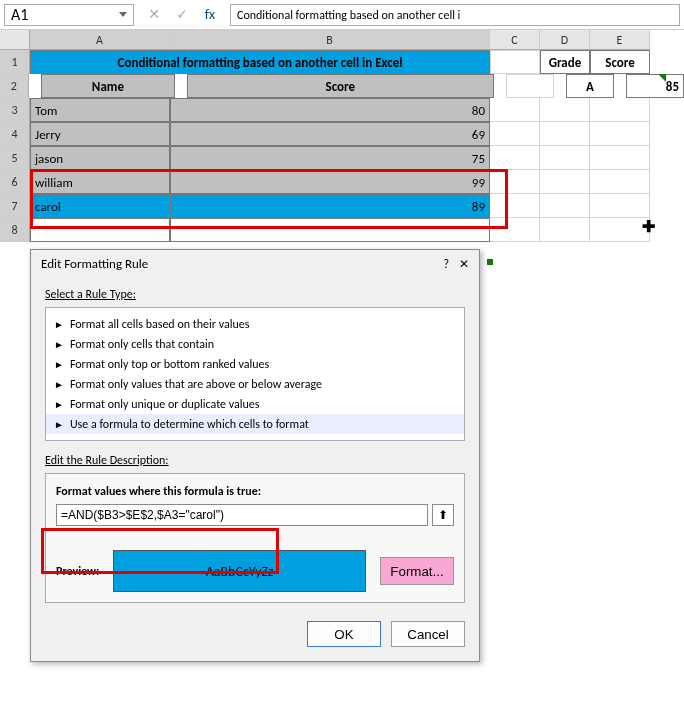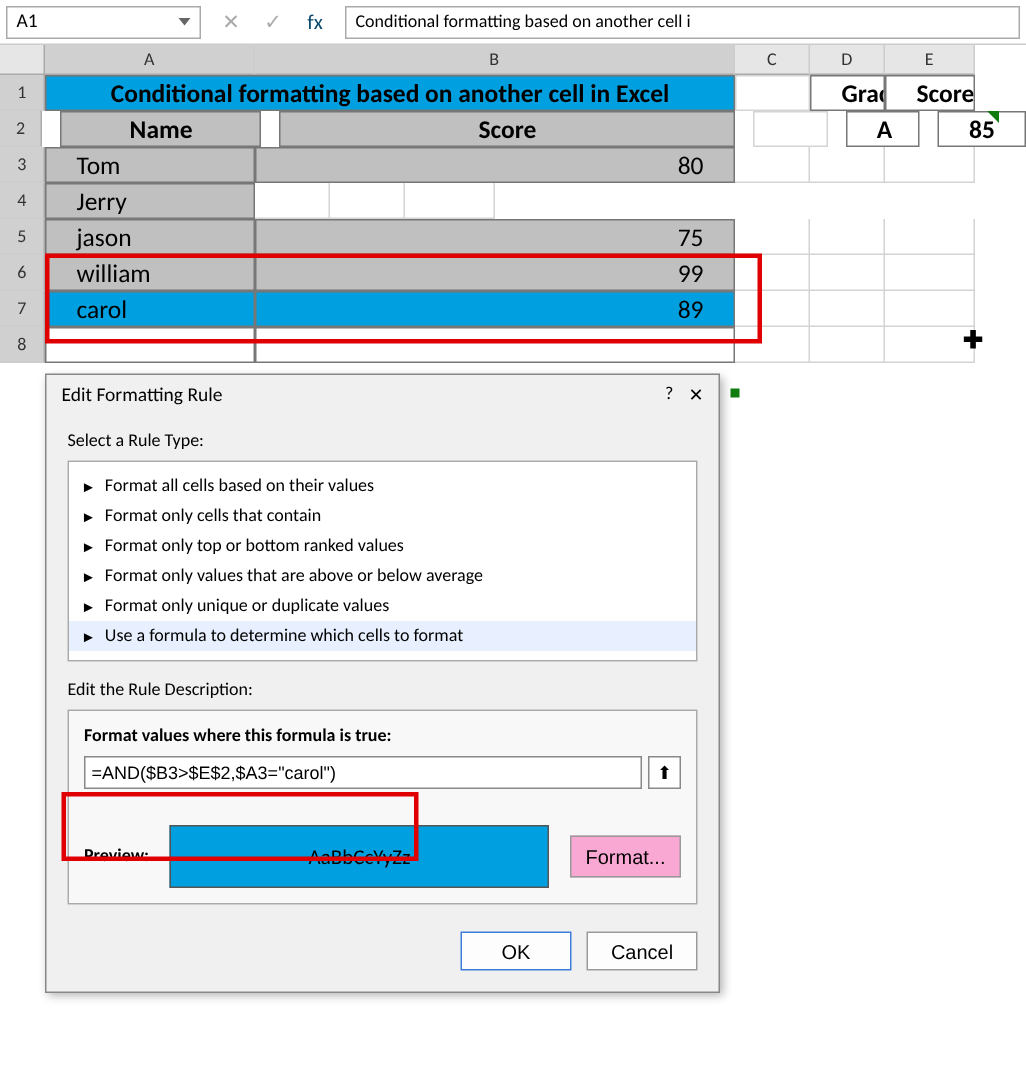--- a/index.html
+++ b/index.html
@@ -1,52 +1,52 @@
 <!DOCTYPE html>
 <html><head>
 <meta charset="utf-8">
 <style>
 * { box-sizing: border-box; margin: 0; padding: 0; }
 body { font-family: Calibri, Arial, sans-serif; font-size: 13px; background: #fff; overflow: hidden; width: 684px; height: 720px; position: relative; }
 .name-box-area { display: flex; align-items: center; padding: 4px; border-bottom: 1px solid #ccc; height: 30px; }
 .name-box { width: 130px; height: 22px; border: 1px solid #aaa; background: #fff; display: flex; align-items: center; padding: 0 6px; justify-content: space-between; }
-.name-box span { font-size: 13px; }
+.name-box span { font-size: 16px; }
 .name-box-dd { width: 0; height: 0; border-left: 4px solid transparent; border-right: 4px solid transparent; border-top: 5px solid #666; }
 .fb-icons { display: flex; gap: 8px; padding: 0 10px; }
 .fb-icon { width: 20px; height: 20px; display: flex; align-items: center; justify-content: center; color: #aaa; font-size: 14px; }
 .formula-bar { flex: 1; height: 22px; border: 1px solid #aaa; padding: 0 6px; display: flex; align-items: center; font-size: 12px; overflow: hidden; white-space: nowrap; }
 .grid-wrap { position: relative; }
 .corner { position: absolute; left: 0; top: 0; width: 30px; height: 20px; background: #e6e6e6; border-right: 1px solid #aaa; border-bottom: 1px solid #aaa; }
 .col-headers { display: flex; margin-left: 30px; height: 20px; }
 .col-h { background: #e6e6e6; border-right: 1px solid #ccc; border-bottom: 1px solid #aaa; text-align: center; font-size: 12px; line-height: 20px; color: #333; }
 .col-h.sel { background: #d0d0d0; }
 .c-a { width: 140px; } .c-b { width: 320px; } .c-c { width: 50px; } .c-d { width: 50px; } .c-e { width: 60px; }
 .rows { margin-top: 0; }
 .row { display: flex; height: 24px; }
 .row-h { width: 30px; background: #e6e6e6; border-right: 1px solid #aaa; border-bottom: 1px solid #ccc; text-align: center; font-size: 12px; line-height: 24px; color: #333; }
 .row-h.sel { background: #d0d0d0; }
-.cell { border-right: 1px solid #d4d4d4; border-bottom: 1px solid #d4d4d4; padding: 0 20px; line-height: 24px; font-size: 17px; overflow: hidden; white-space: nowrap; background: #fff; }
+.cell { border-right: 1px solid #d4d4d4; border-bottom: 1px solid #d4d4d4; padding: 0 4px; line-height: 24px; font-size: 13px; overflow: hidden; white-space: nowrap; background: #fff; }
 .title-row .cell { background: #00a0e0; color: #000; font-weight: bold; text-align: center; border: 1px solid #777; }
 .header-row .cell { background: #c0c0c0; font-weight: bold; text-align: center; border: 1px solid #777; margin-left: 12px; }
 .data-row .cell.c-a, .data-row .cell.c-b { background: #c0c0c0; border: 1px solid #777; }
 .data-row .cell.c-b { text-align: right; }
 .carol-row .cell.c-a, .carol-row .cell.c-b { background: #00a0e0; }
 .cell.bold { font-weight: bold; }
 .red-box { position: absolute; border: 3px solid #e00000; pointer-events: none; }
 .red1 { left: 30px; top: 139px; width: 478px; height: 60px; }
 .green-dot { position: absolute; width: 6px; height: 6px; background: #107c10; left: 487px; top: 229px; }
 .green-tri { position: absolute; left: 658px; top: 44px; width: 0; height: 0; border-top: 8px solid #107c10; border-left: 8px solid transparent; }
 .plus { position: absolute; left: 642px; top: 187px; font-weight: bold; font-size: 16px; pointer-events: none; }
 
 .dialog { position: absolute; left: 30px; top: 249px; width: 450px; background: #f0f0f0; border: 1px solid #888; box-shadow: 2px 2px 6px rgba(0,0,0,0.3); font-size: 12px; }
 .dlg-title { display: flex; justify-content: space-between; align-items: flex-end; padding: 6px 10px; }
 .dlg-title-text { font-size: 13px; }
 .dlg-title-btns { display: flex; gap: 10px; }
 .dlg-body { padding: 10px 14px 14px; }
-.sect-label { margin-bottom: 6px; }
+.sect-label { margin-bottom: 6px; text-decoration: underline; }
 .rule-list { border: 1px solid #aaa; background: #fff; padding: 6px 0; margin-bottom: 12px; }
 .rule-item { display: flex; align-items: center; padding: 3px 8px; gap: 6px; }
 .rule-arrow { font-size: 10px; }
 .rule-item:last-child { background: #e8f0ff; }
 .rule-desc-box { border: 1px solid #aaa; background: #f8f8f8; padding: 10px; }
 .fv-label { font-weight: bold; margin-bottom: 6px; }
 .formula-row { display: flex; gap: 4px; align-items: center; }
 .formula-input { flex: 1; height: 22px; border: 1px solid #888; padding: 0 4px; font-size: 12px; }
 .collapse-btn { width: 22px; height: 22px; border: 1px solid #888; background: #fff; display: flex; align-items: center; justify-content: center; font-size: 12px; }
 .red2 { position: absolute; left: 41px; top: 528px; width: 238px; height: 46px; }
@@ -105,20 +105,21 @@
         <div class="row-h sel">3</div>
         <div class="cell c-a">Tom</div>
         <div class="cell c-b">80</div>
         <div class="cell c-c"></div>
         <div class="cell c-d"></div>
         <div class="cell c-e"></div>
       </div>
     <div class="row data-row">
         <div class="row-h sel">4</div>
         <div class="cell c-a">Jerry</div>
+        <div class="cell c-b">69</div>
         <div class="cell c-c"></div>
         <div class="cell c-d"></div>
         <div class="cell c-e"></div>
       </div>
     <div class="row data-row">
         <div class="row-h sel">5</div>
         <div class="cell c-a">jason</div>
         <div class="cell c-b">75</div>
         <div class="cell c-c"></div>
         <div class="cell c-d"></div>

